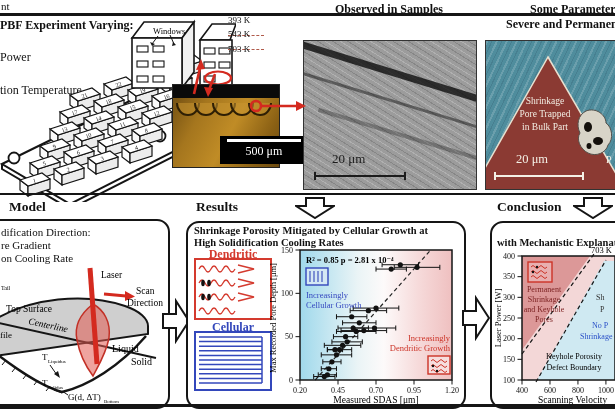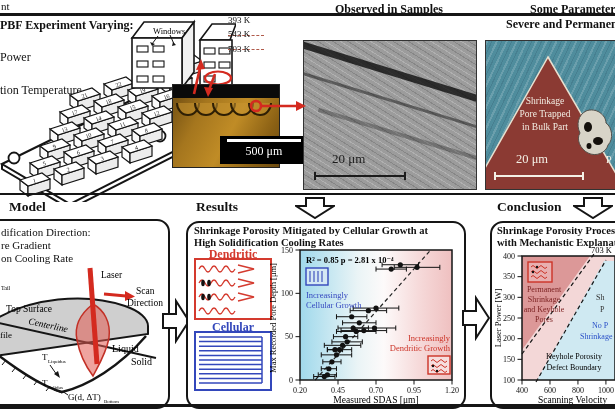--- a/index.html
+++ b/index.html
@@ -541,21 +541,20 @@
 
   <svg class="abs" style="left:462px;top:295px;" width="28" height="46" viewBox="0 0 28 46">
     <polygon points="1,16 14,16 14,3 27,23 14,43 14,30 1,30" fill="#fff" stroke="#151515" stroke-width="2"></polygon>
   </svg>
 
   <div class="hdr" style="left:497px;top:199px;">Conclusion</div>
   <svg class="abs" style="left:573px;top:197px;" width="40" height="22" viewBox="0 0 40 22">
     <polygon points="11,1 29,1 29,9 39,9 20,21 1,9 11,9" fill="#fff" stroke="#151515" stroke-width="2"></polygon>
   </svg>
   <div class="panel" style="left:490px;top:221px;width:140px;height:184px;"></div>
-  <div class="abs rtitle2 nowrap" style="left:497px;top:225px;">Shrinkage Porosity Proces</div>
   <div class="abs rtitle2 nowrap" style="left:497px;top:237px;">with Mechanistic Explanat</div>
 
   <svg class="abs" style="left:492px;top:244px;" width="123" height="162" viewBox="0 0 123 162">
     <rect x="30" y="12" width="93" height="124" fill="#f3d7d7"></rect>
     <polygon points="45,136 112,17 123,17 123,136" fill="#cfe9f2"></polygon>
     <polygon points="30,12 98,12 30,106" fill="#dc9898"></polygon>
     <line x1="30" y1="110" x2="102" y2="10" stroke="#151515" stroke-width="1.2" stroke-dasharray="4 3"></line>
     <line x1="44" y1="138" x2="114" y2="16" stroke="#151515" stroke-width="1.2" stroke-dasharray="4 3"></line>
     <g>
       <rect x="36" y="18" width="24" height="20" fill="#e8b0b0" stroke="#cc3327" stroke-width="1.4"></rect>

